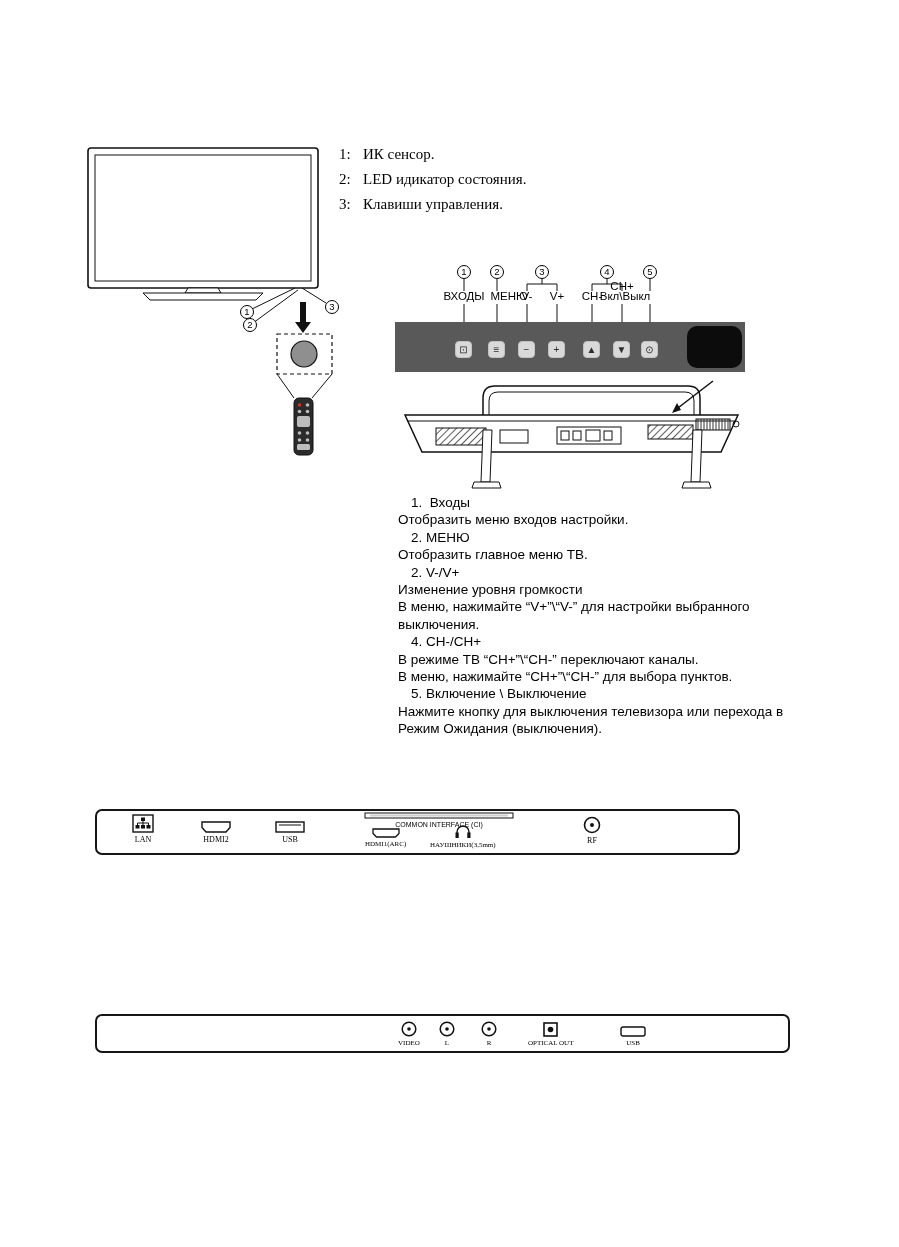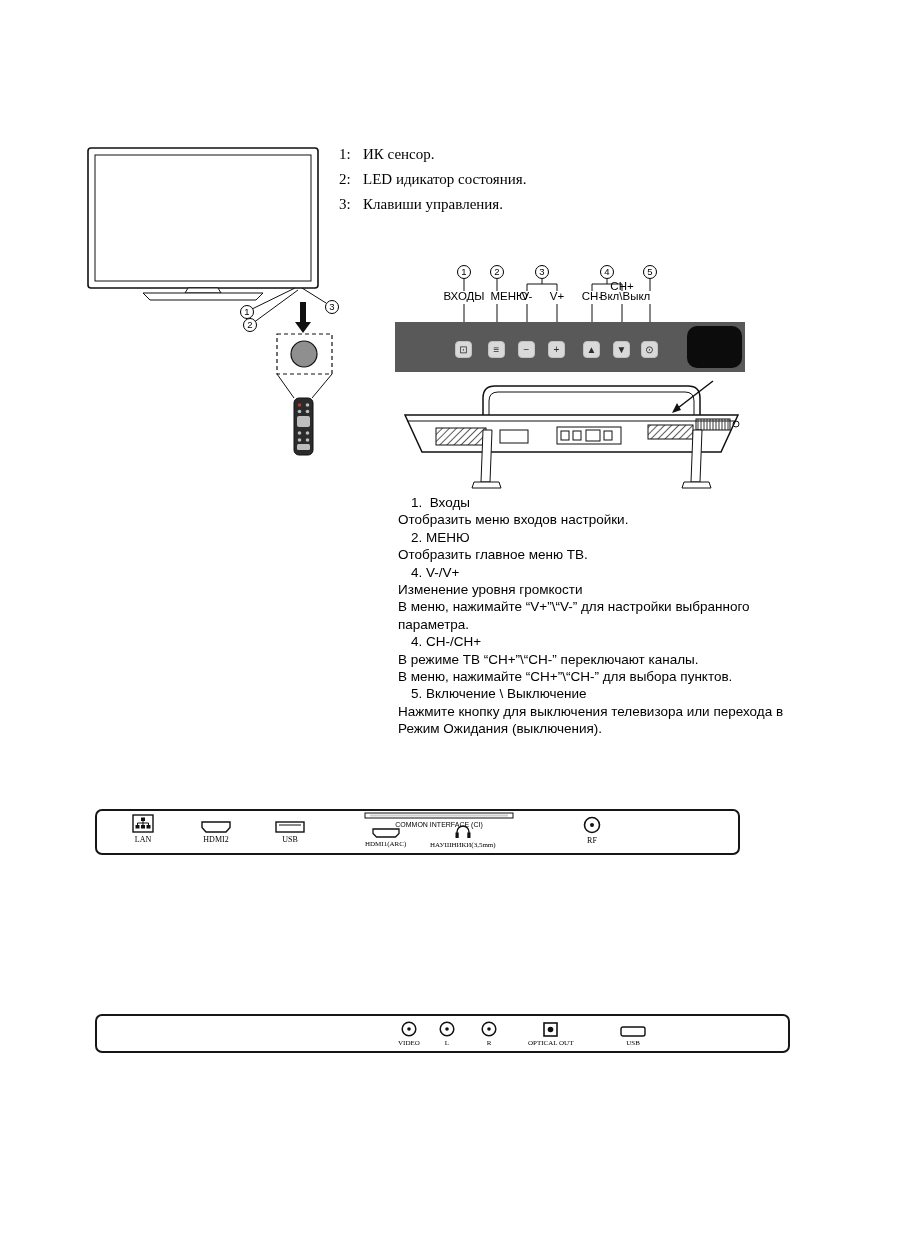--- a/index.html
+++ b/index.html
@@ -150,24 +150,24 @@
     <path d="M284,104 L309,104 L311,110 L282,110 Z" fill="#fff" stroke="#111"></path>
     <line x1="313" y1="3" x2="274" y2="33" stroke="#111" stroke-width="1.5"></line>
     <polygon points="272,35 281,32 277,25" fill="#111"></polygon>
   </svg>
 
   <div class="abs desc" style="left:398px; top:494px;">
     <div class="indent">1.  Входы</div>
     <div>Отобразить меню входов настройки.</div>
     <div class="indent">2. МЕНЮ</div>
     <div>Отобразить главное меню ТВ.</div>
-    <div class="indent">4. V-/V+</div>
+    <div class="indent">2. V-/V+</div>
     <div>Изменение уровня громкости</div>
     <div>В меню, нажимайте “V+”\“V-” для настройки выбранного</div>
-    <div>параметра.</div>
+    <div>выключения.</div>
     <div class="indent">4. CH-/CH+</div>
     <div>В режиме ТВ “CH+”\“CH-” переключают каналы.</div>
     <div>В меню, нажимайте “CH+”\“CH-” для выбора пунктов.</div>
     <div class="indent">5. Включение \ Выключение</div>
     <div>Нажмите кнопку для выключения телевизора или перехода в</div>
     <div>Режим Ожидания (выключения).</div>
   </div>
 
   <div class="ports-panel" style="left:95px; top:809px; width:645px; height:46px;">
 

